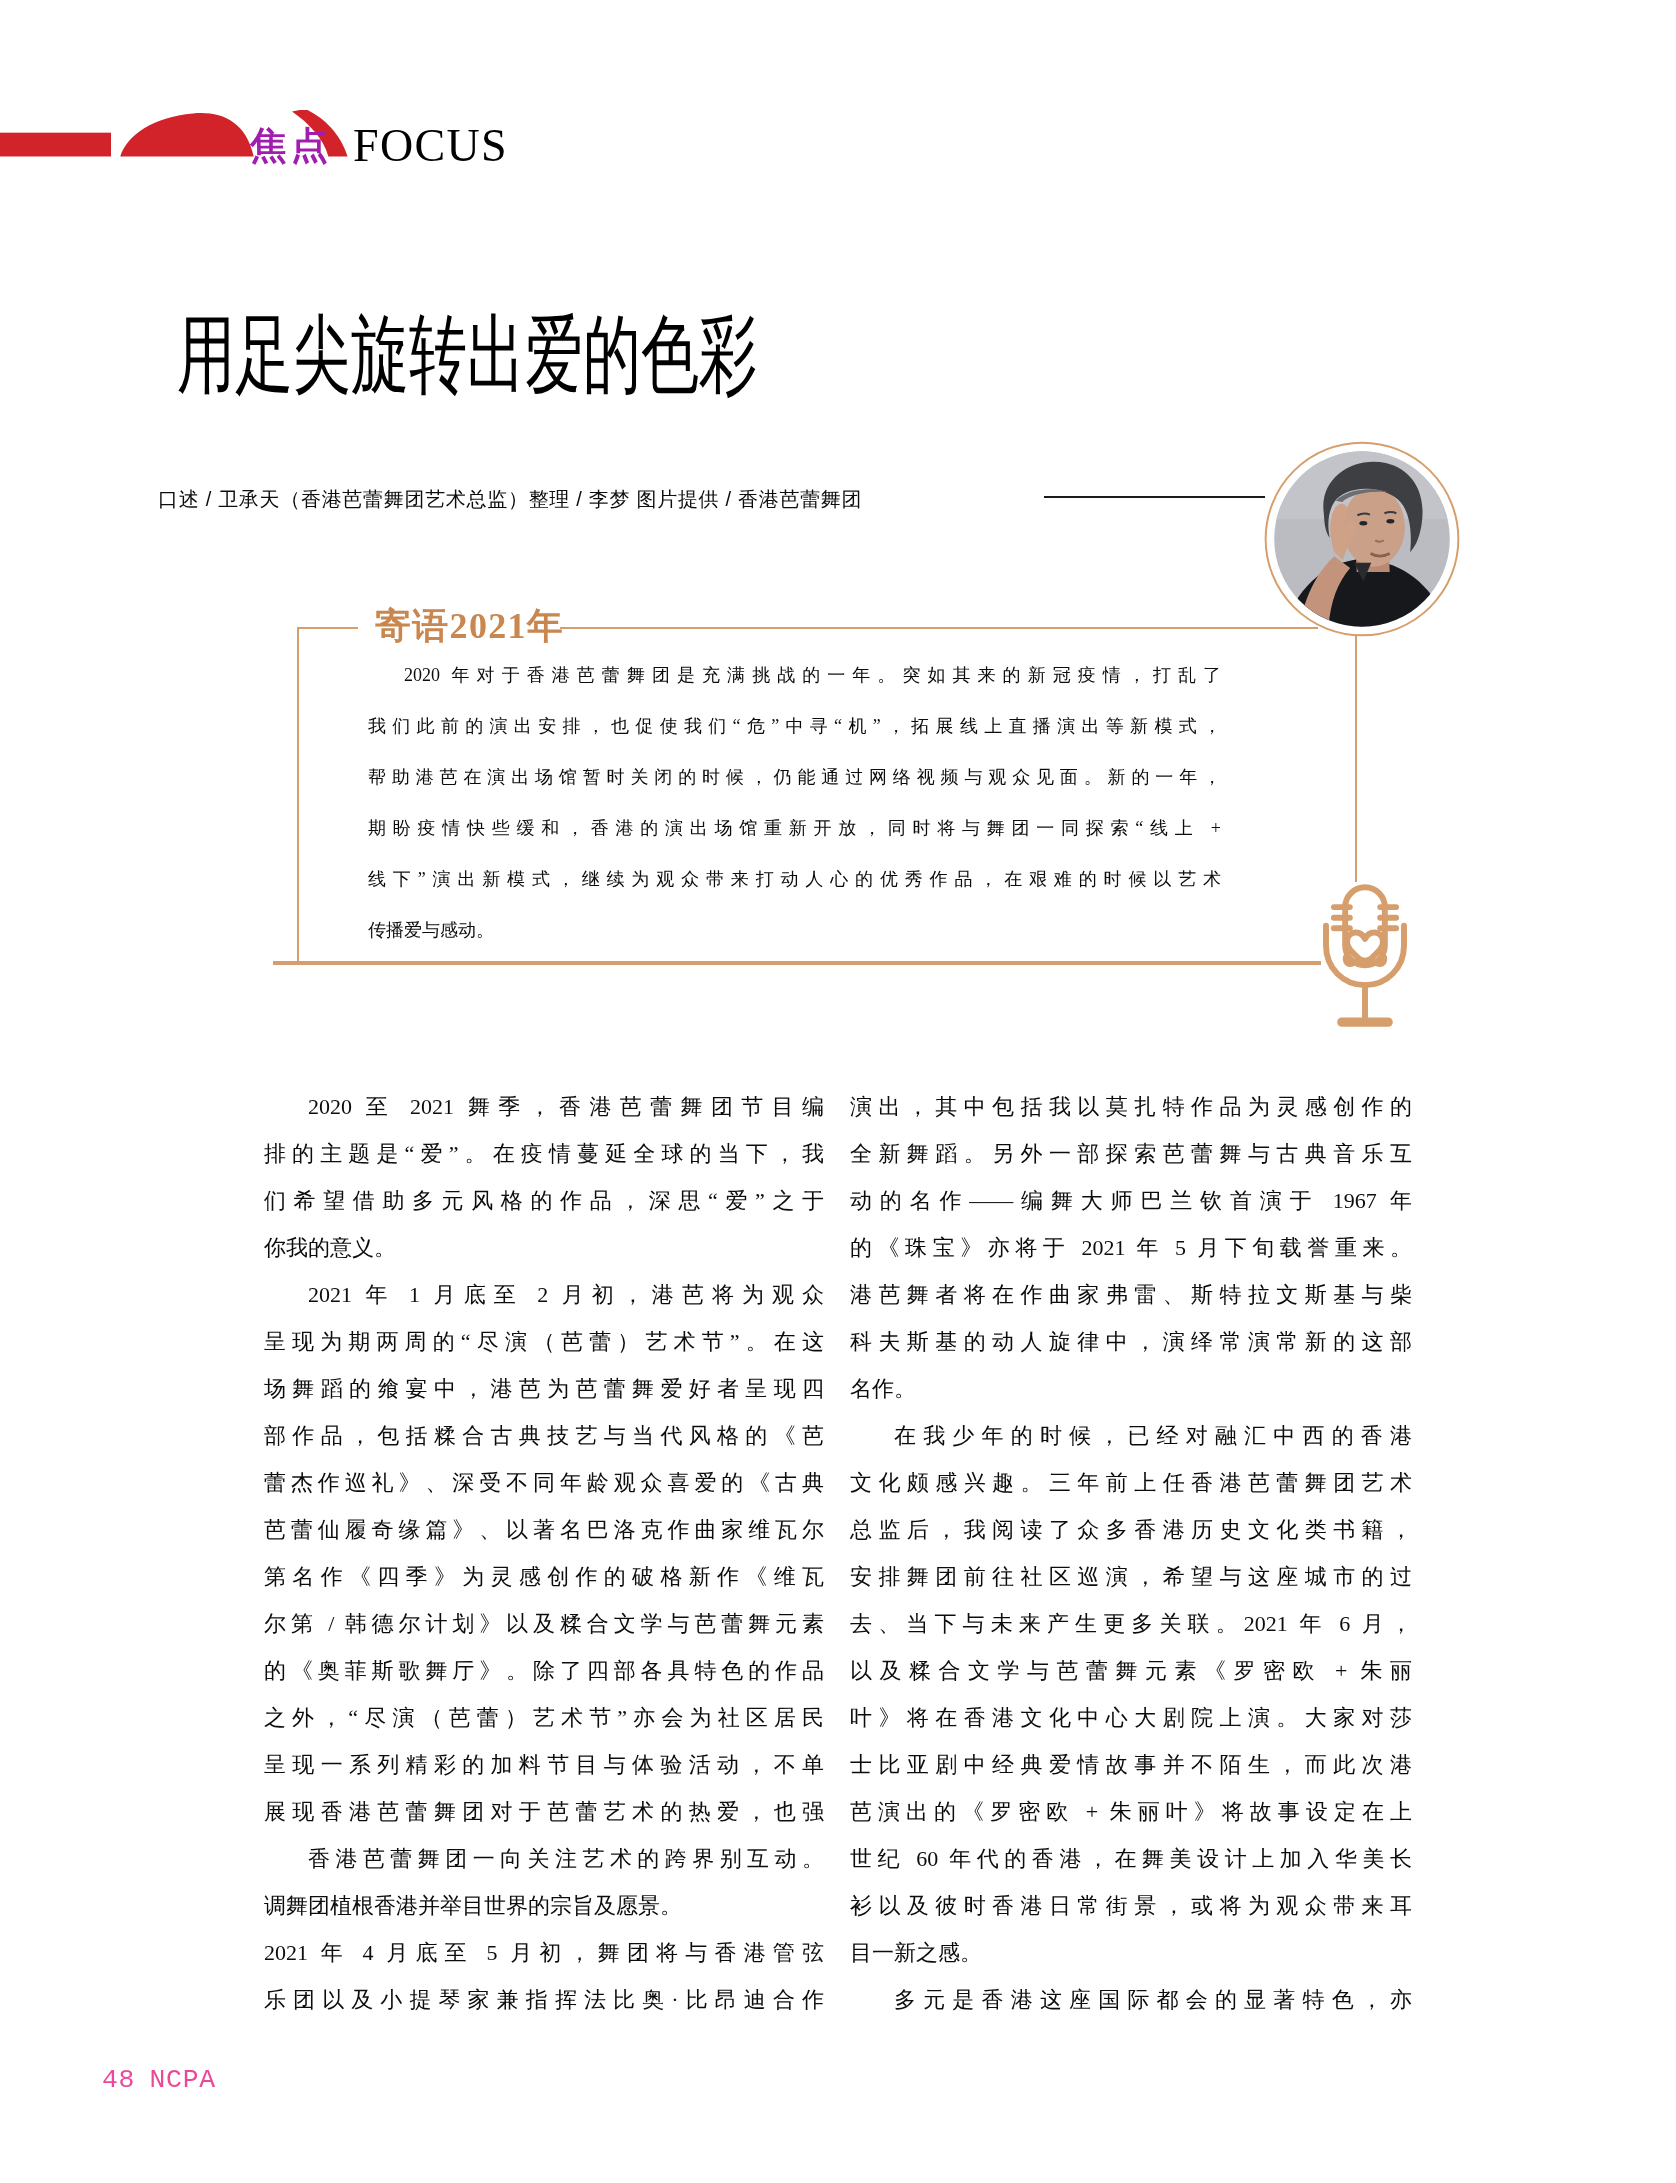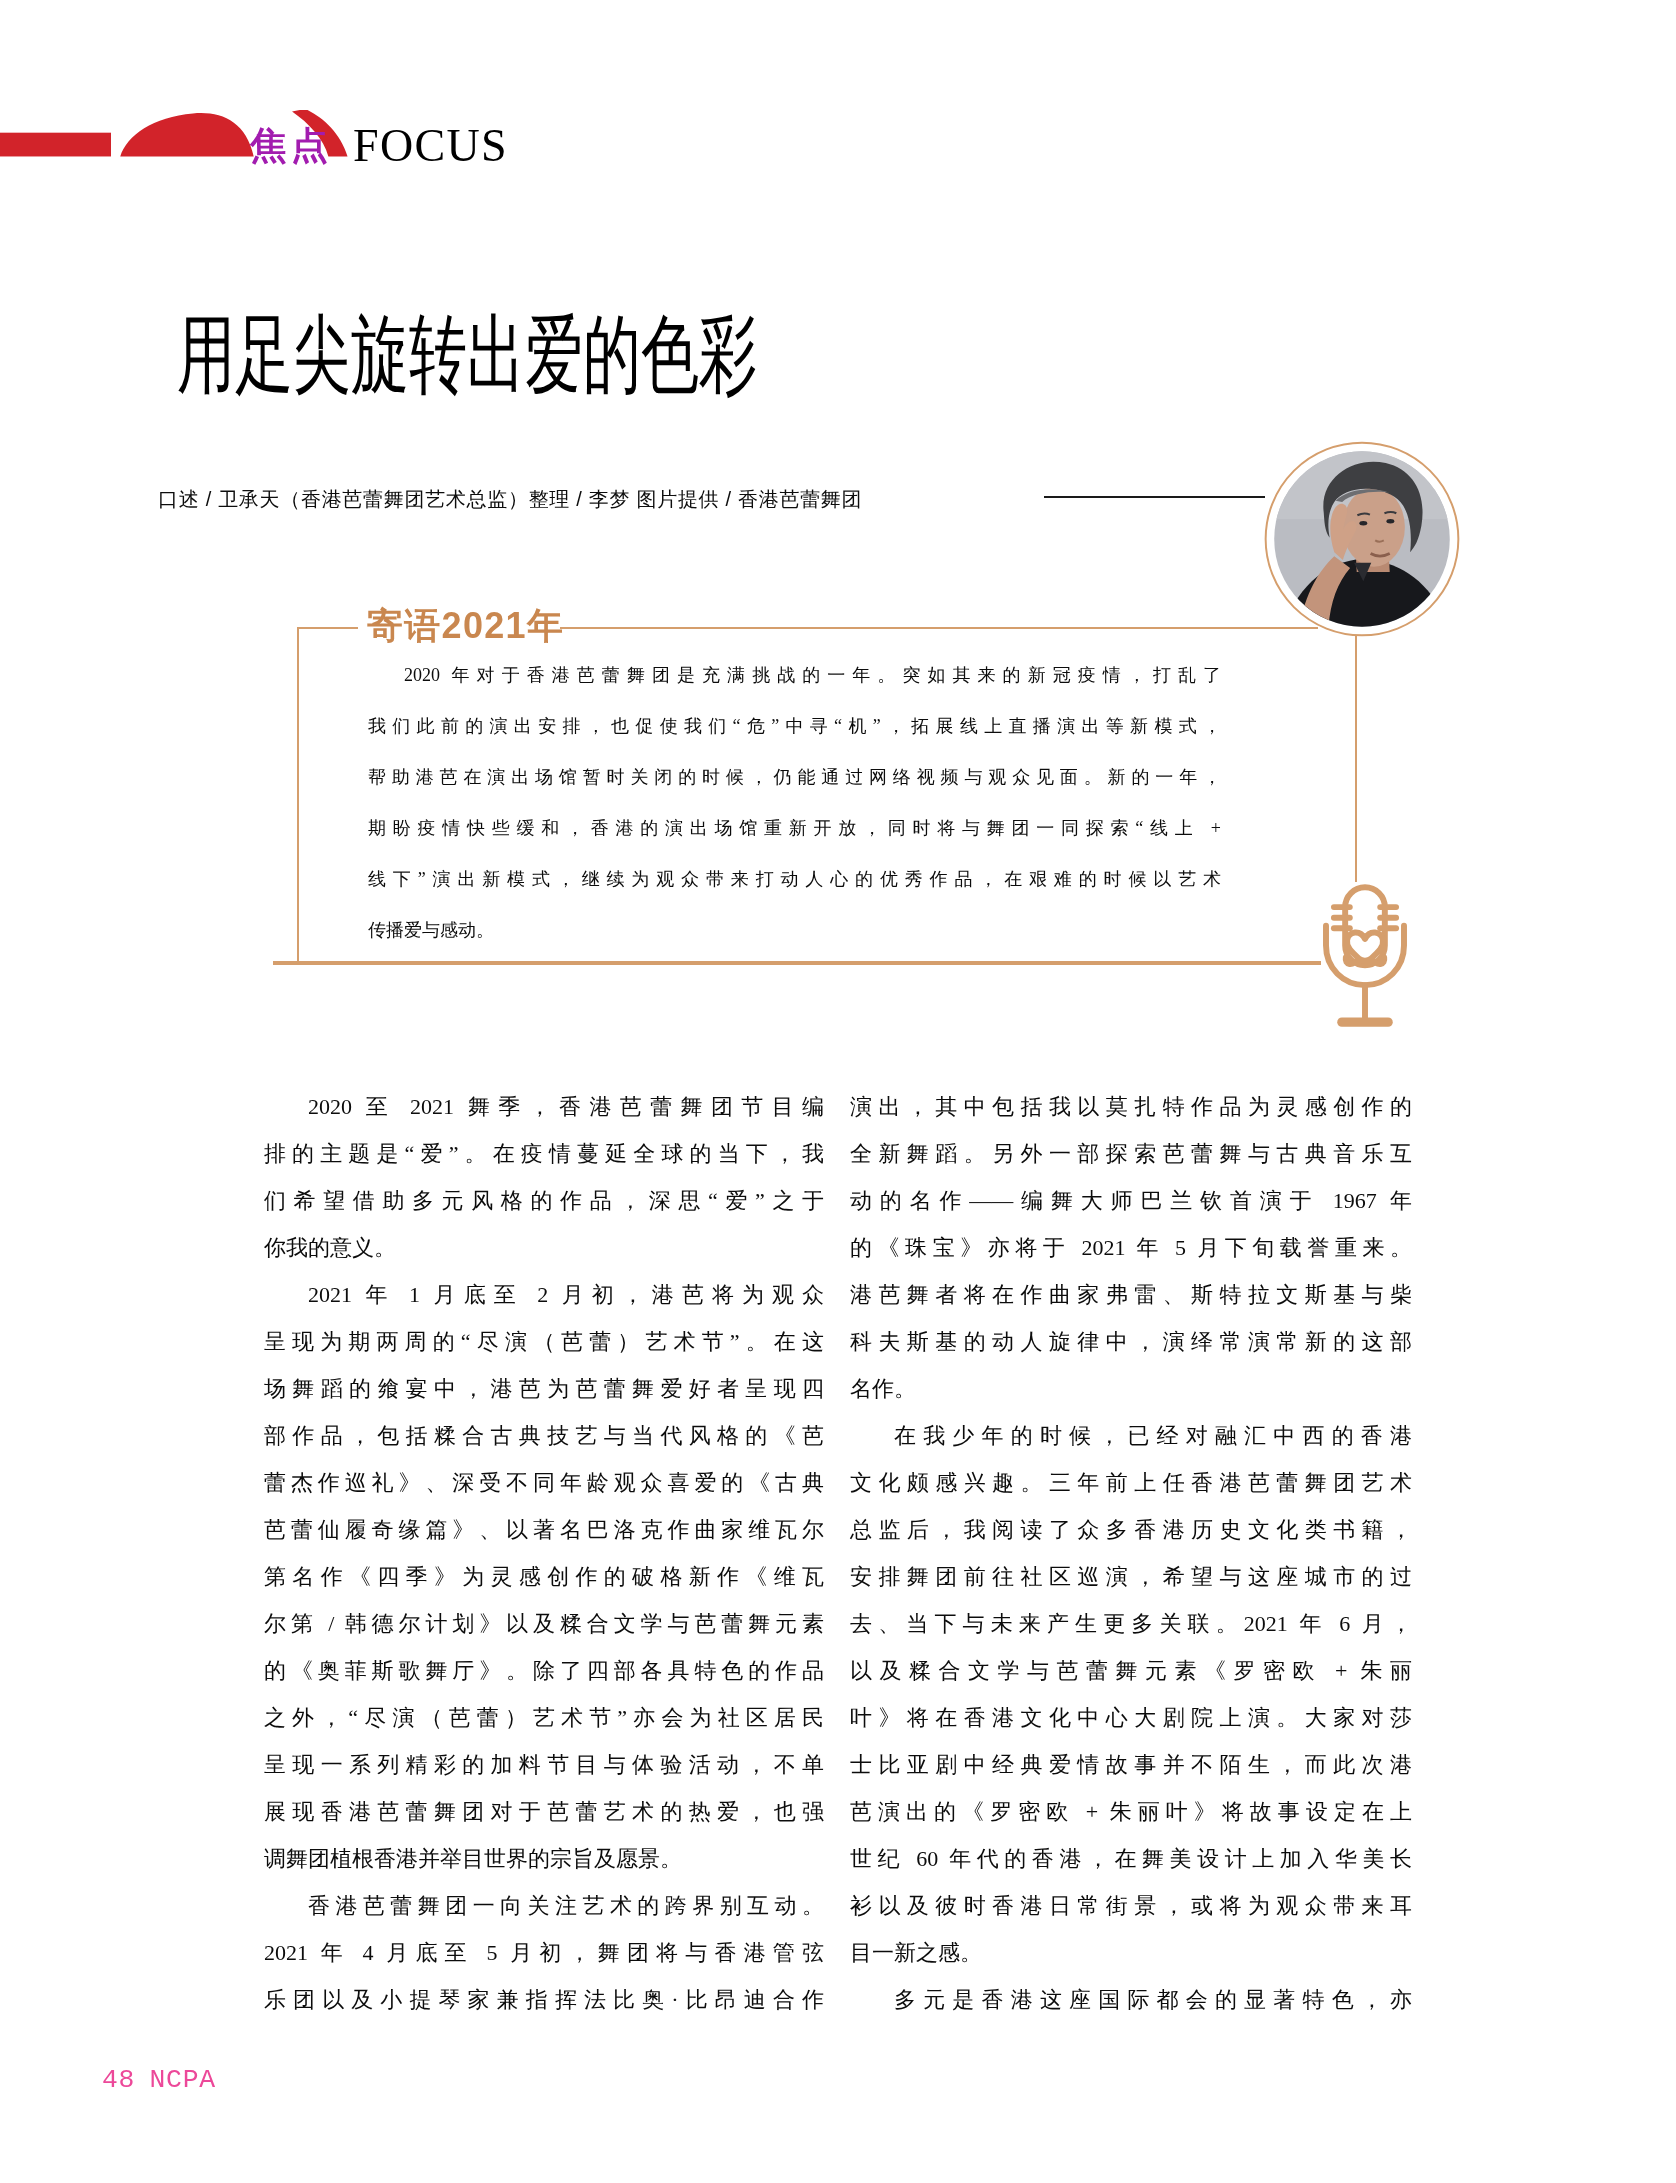--- a/index.html
+++ b/index.html
@@ -43,22 +43,22 @@
     font-family:"Liberation Sans", sans-serif;
     font-size:20px;color:#0d0d0d;letter-spacing:0.7px;white-space:nowrap;text-align:center;
   }
   .byline-rule{
     position:absolute;left:1044px;top:496px;width:221px;height:2px;background:#1a1a1a;
   }
   
   .box-left-border{position:absolute;left:297px;top:628px;width:2px;height:336px;background:var(--accent-tan);}
   .box-top-dash{position:absolute;left:297px;top:627px;width:61px;height:2px;background:var(--accent-tan);}
   .box-heading{
-    position:absolute;left:367px;top:602px;
-    font-family:Liberation Sans, sans-serif;
+    position:absolute;left:375px;top:602px;
+    font-family:Liberation Serif, serif;
     font-weight:700;font-size:36px;letter-spacing:1.3px;color:var(--heading-tan);text-align:center;
   }
   .box-heading-rule{position:absolute;left:560px;top:627px;width:758px;height:2px;background:var(--accent-tan);}
   .box-bottom-rule{position:absolute;left:273px;top:961px;width:1048px;height:4px;background:var(--accent-tan);}
   .box-body{
     position:absolute;left:368px;top:650px;width:853px;
     font-size:18px;line-height:51px;color:#0c0c0c;
     text-align:justify;
   }
   .box-body .line{text-align:justify;text-align-last:justify;}
@@ -183,22 +183,22 @@
       <div class="line">场舞蹈的飨宴中，港芭为芭蕾舞爱好者呈现四</div>
       <div class="line">部作品，包括糅合古典技艺与当代风格的《芭</div>
       <div class="line">蕾杰作巡礼》、深受不同年龄观众喜爱的《古典</div>
       <div class="line">芭蕾仙履奇缘篇》、以著名巴洛克作曲家维瓦尔</div>
       <div class="line">第名作《四季》为灵感创作的破格新作《维瓦</div>
       <div class="line">尔第 / 韩德尔计划》以及糅合文学与芭蕾舞元素</div>
       <div class="line">的《奥菲斯歌舞厅》。除了四部各具特色的作品</div>
       <div class="line">之外，“尽演（芭蕾）艺术节”亦会为社区居民</div>
       <div class="line">呈现一系列精彩的加料节目与体验活动，不单</div>
       <div class="line">展现香港芭蕾舞团对于芭蕾艺术的热爱，也强</div>
+      <div class="line indent">香港芭蕾舞团一向关注艺术的跨界别互动。</div>
       <div class="line end">调舞团植根香港并举目世界的宗旨及愿景。</div>
-      <div class="line indent">香港芭蕾舞团一向关注艺术的跨界别互动。</div>
       <div class="line">2021 年 4 月底至 5 月初，舞团将与香港管弦</div>
       <div class="line">乐团以及小提琴家兼指挥法比奥·比昂迪合作</div>
     </div>
   <div class="column right">
       <div class="line">演出，其中包括我以莫扎特作品为灵感创作的</div>
       <div class="line">全新舞蹈。另外一部探索芭蕾舞与古典音乐互</div>
       <div class="line">动的名作——编舞大师巴兰钦首演于 1967 年</div>
       <div class="line">的《珠宝》亦将于 2021 年 5 月下旬载誉重来。</div>
       <div class="line">港芭舞者将在作曲家弗雷、斯特拉文斯基与柴</div>
       <div class="line">科夫斯基的动人旋律中，演绎常演常新的这部</div>

